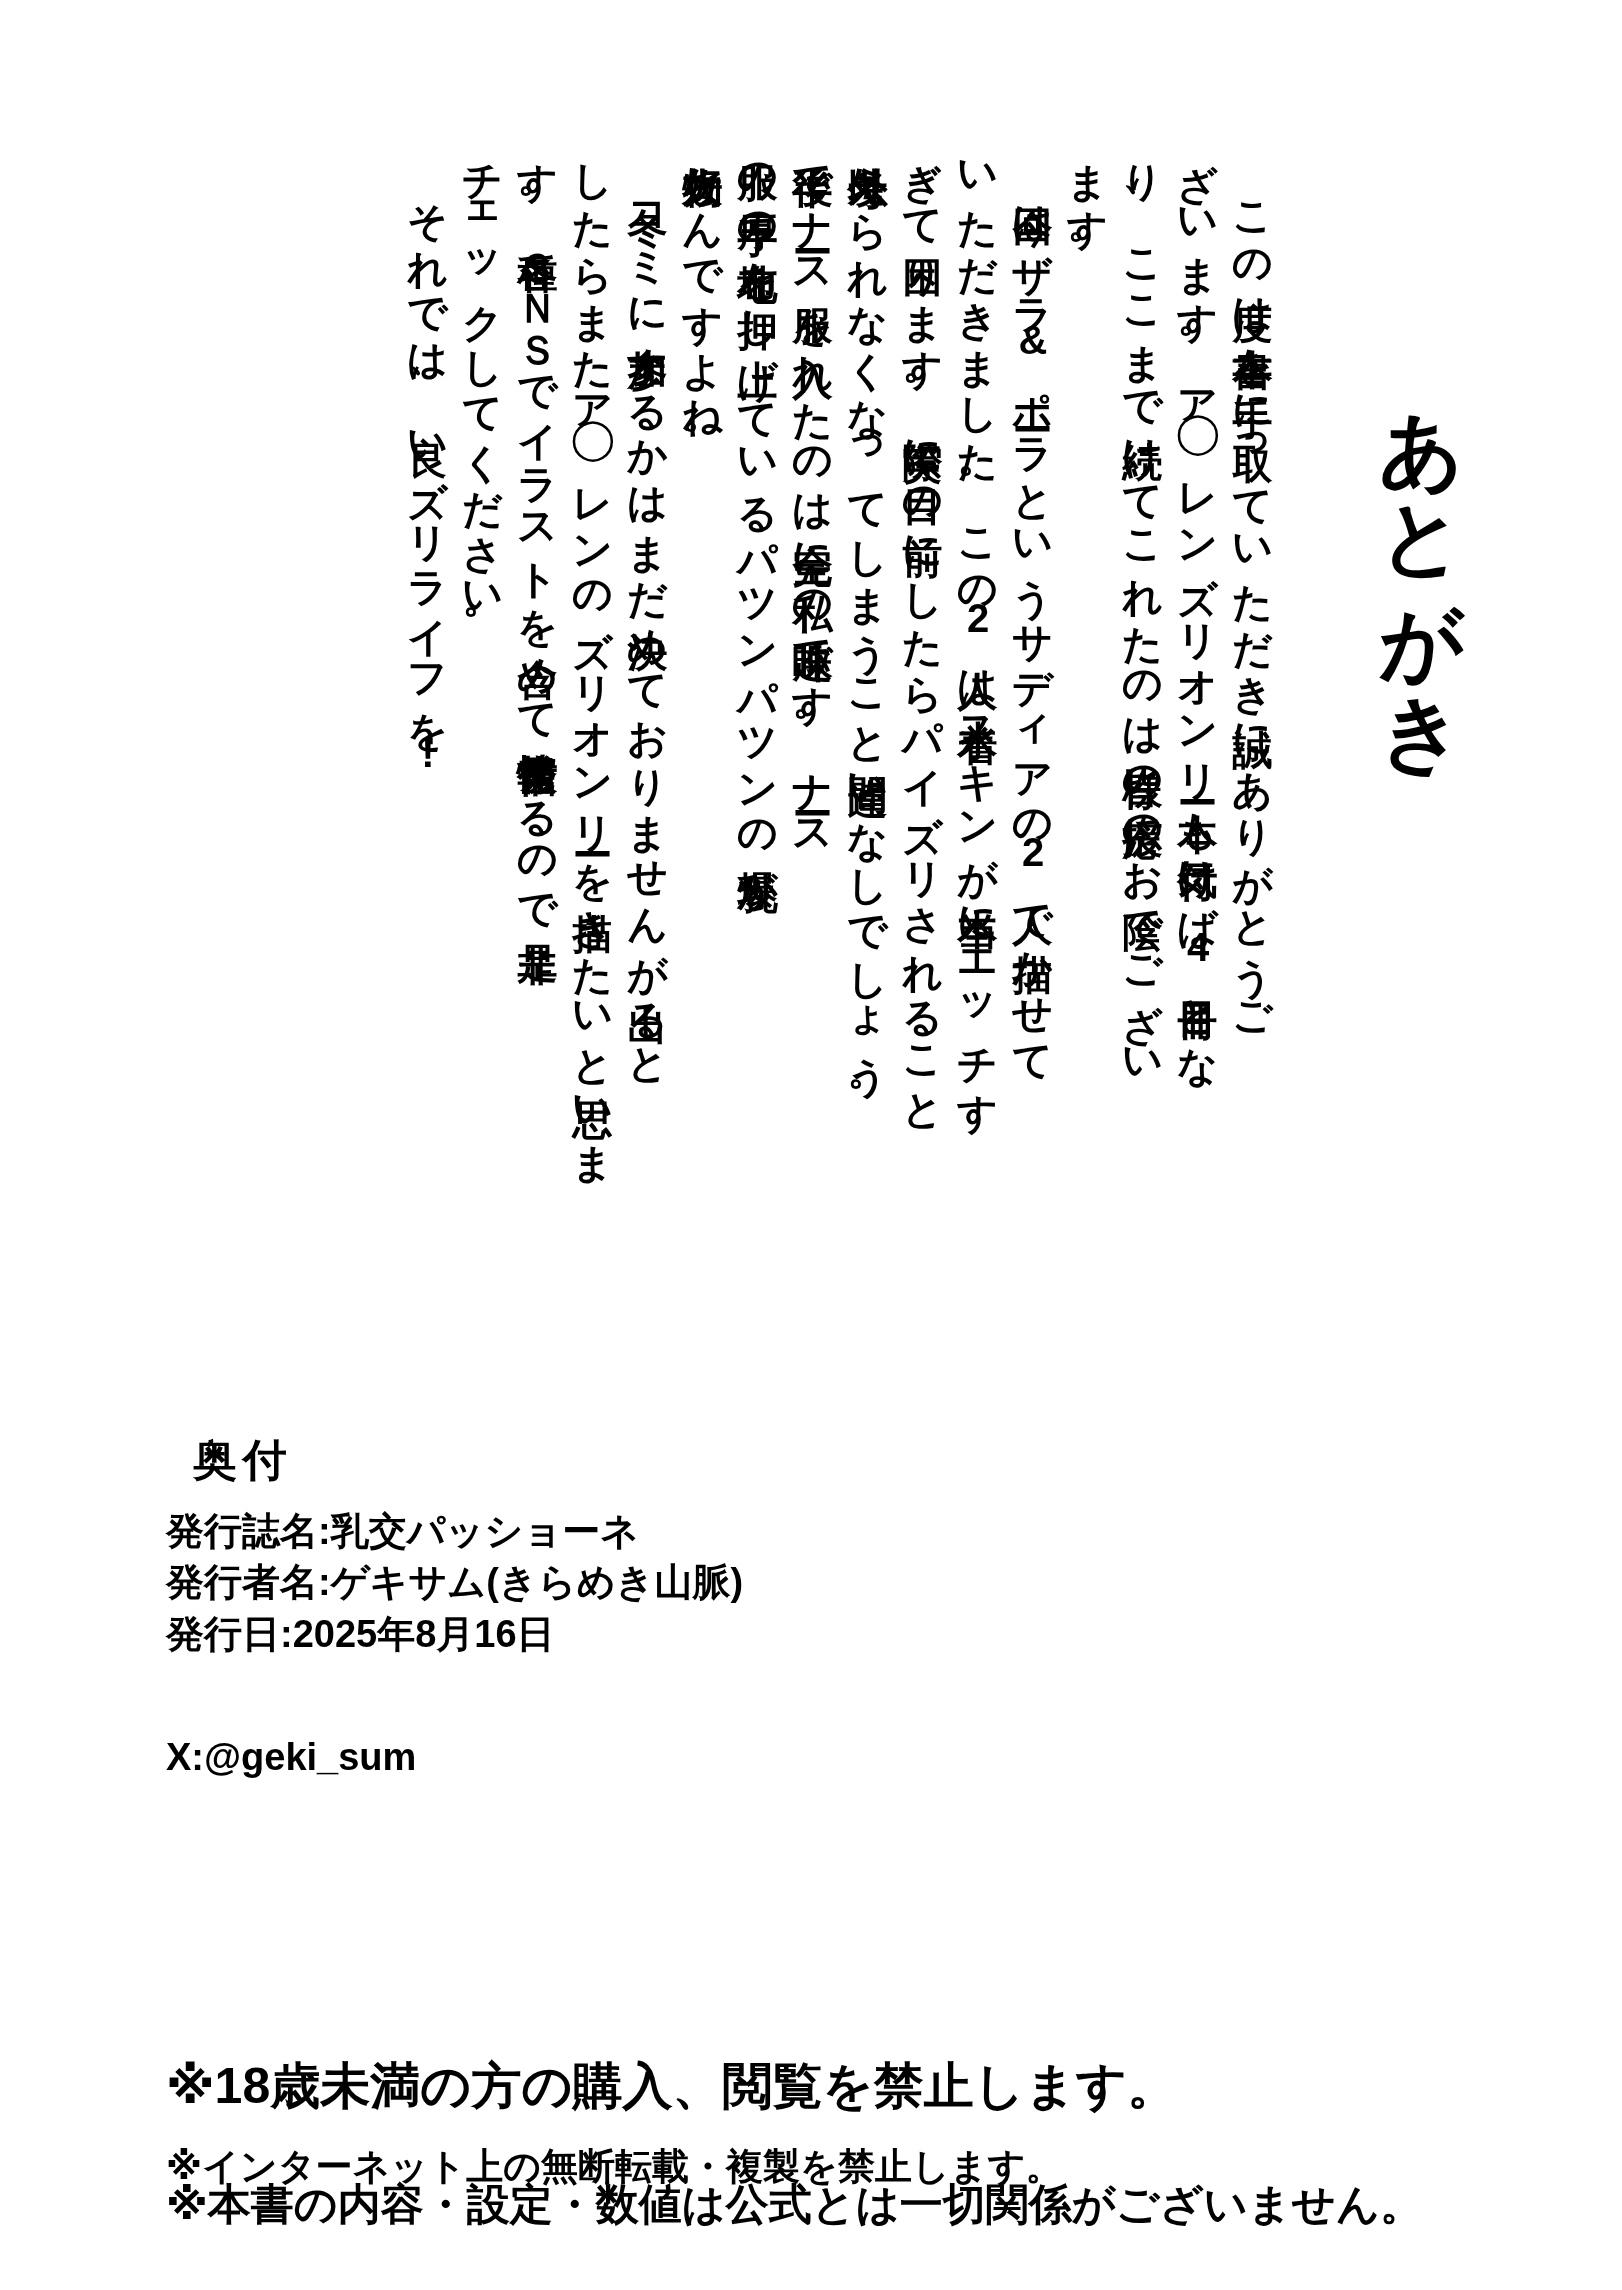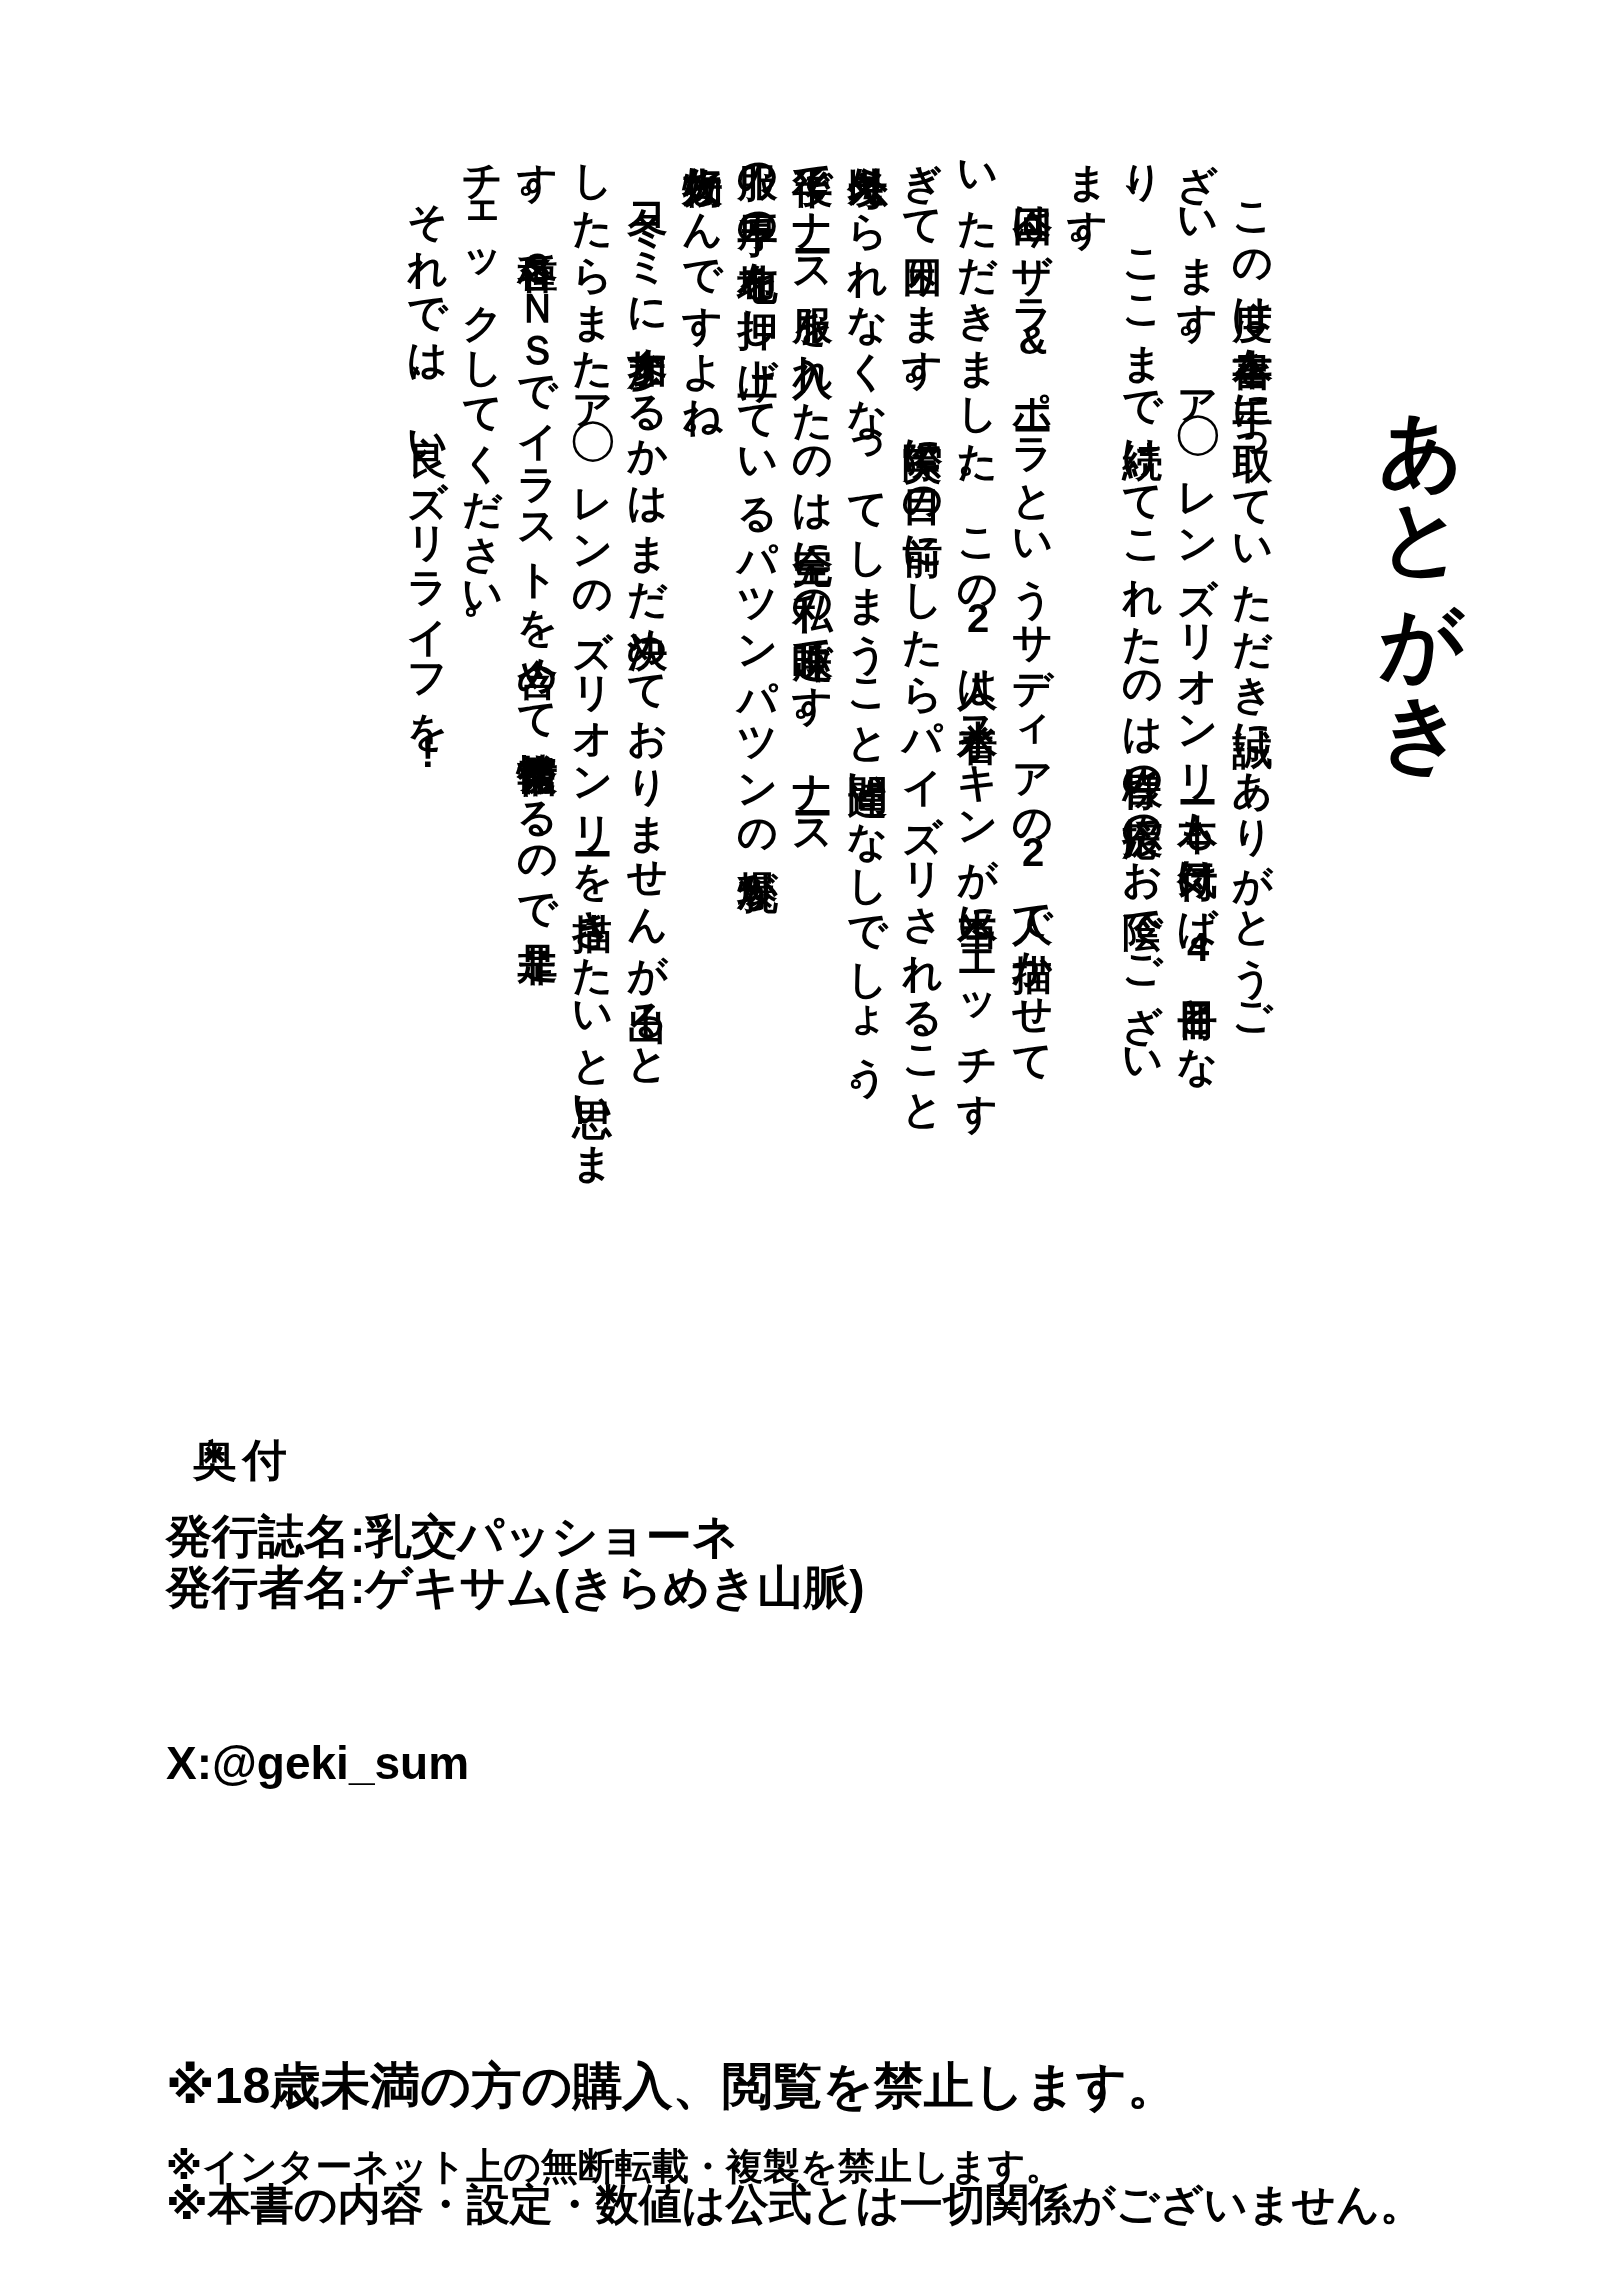--- a/index.html
+++ b/index.html
@@ -52,21 +52,21 @@
     left: 193px;
     top: 1431px;
     font-size: 44px;
     font-weight: bold;
     letter-spacing: 5.8px;
     white-space: nowrap;
   }
   .cololine {
     position: absolute;
     left: 166px;
-    font-size: 46px;
+    font-size: 38px;
     font-weight: bold;
     letter-spacing: 0px;
     white-space: nowrap;
   }
   .pub-1  { top: 1506px; }
   .pub-2  { top: 1557px; }
   .pub-3  { top: 1609px; }
   .sns-1  { top: 1736px; }
   .sns-2  { top: 1789px; }
   .sns-3  { top: 1842px; }
@@ -98,20 +98,21 @@
     <div class="vcol">したらまたア◯レンのズリオンリーを描きたいと思いま</div>
     <div class="vcol">す。各種ＳＮＳでイラストを含めて情報発信するので是非</div>
     <div class="vcol">チェックしてください。</div>
     <div class="vcol">　それでは、良いズリライフを!</div>
   </div>
 
   <div class="colophon-heading">奥付</div>
 
   <div class="cololine pub-1">発行誌名:乳交パッショーネ</div>
   <div class="cololine pub-2">発行者名:ゲキサム(きらめき山脈)</div>
+  <div class="cololine pub-3">発行日:2025年8月16日</div>
 
   <div class="cololine sns-1">X:@geki_sum</div>
 
 
   <div class="cololine note-1">※18歳未満の方の購入、閲覧を禁止します。</div>
   <div class="cololine note-2">※インターネット上の無断転載・複製を禁止します。</div>
   <div class="cololine note-3">※本書の内容・設定・数値は公式とは一切関係がございません。</div>
 
 </div>
 

